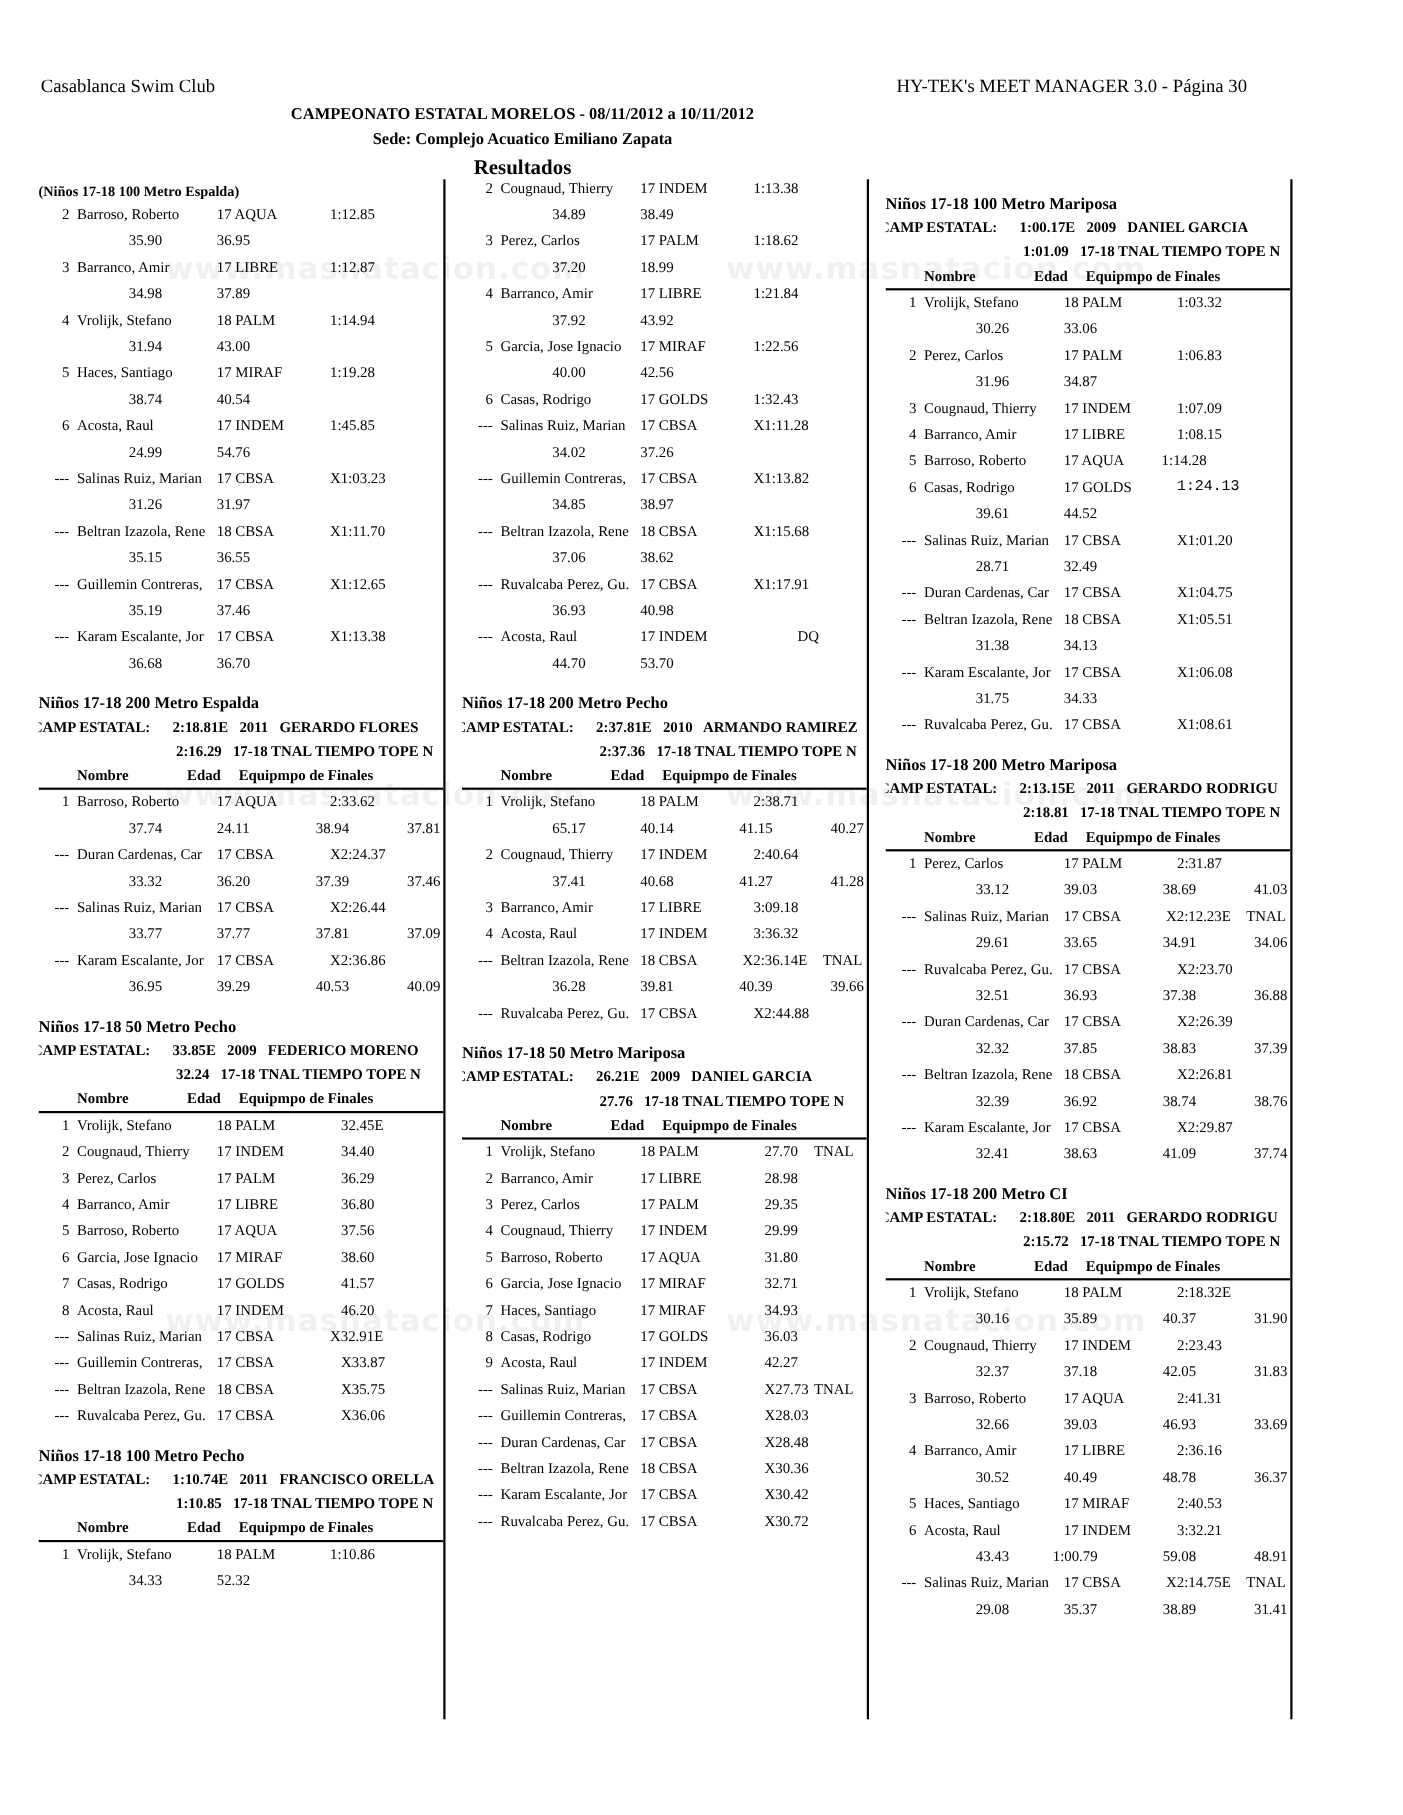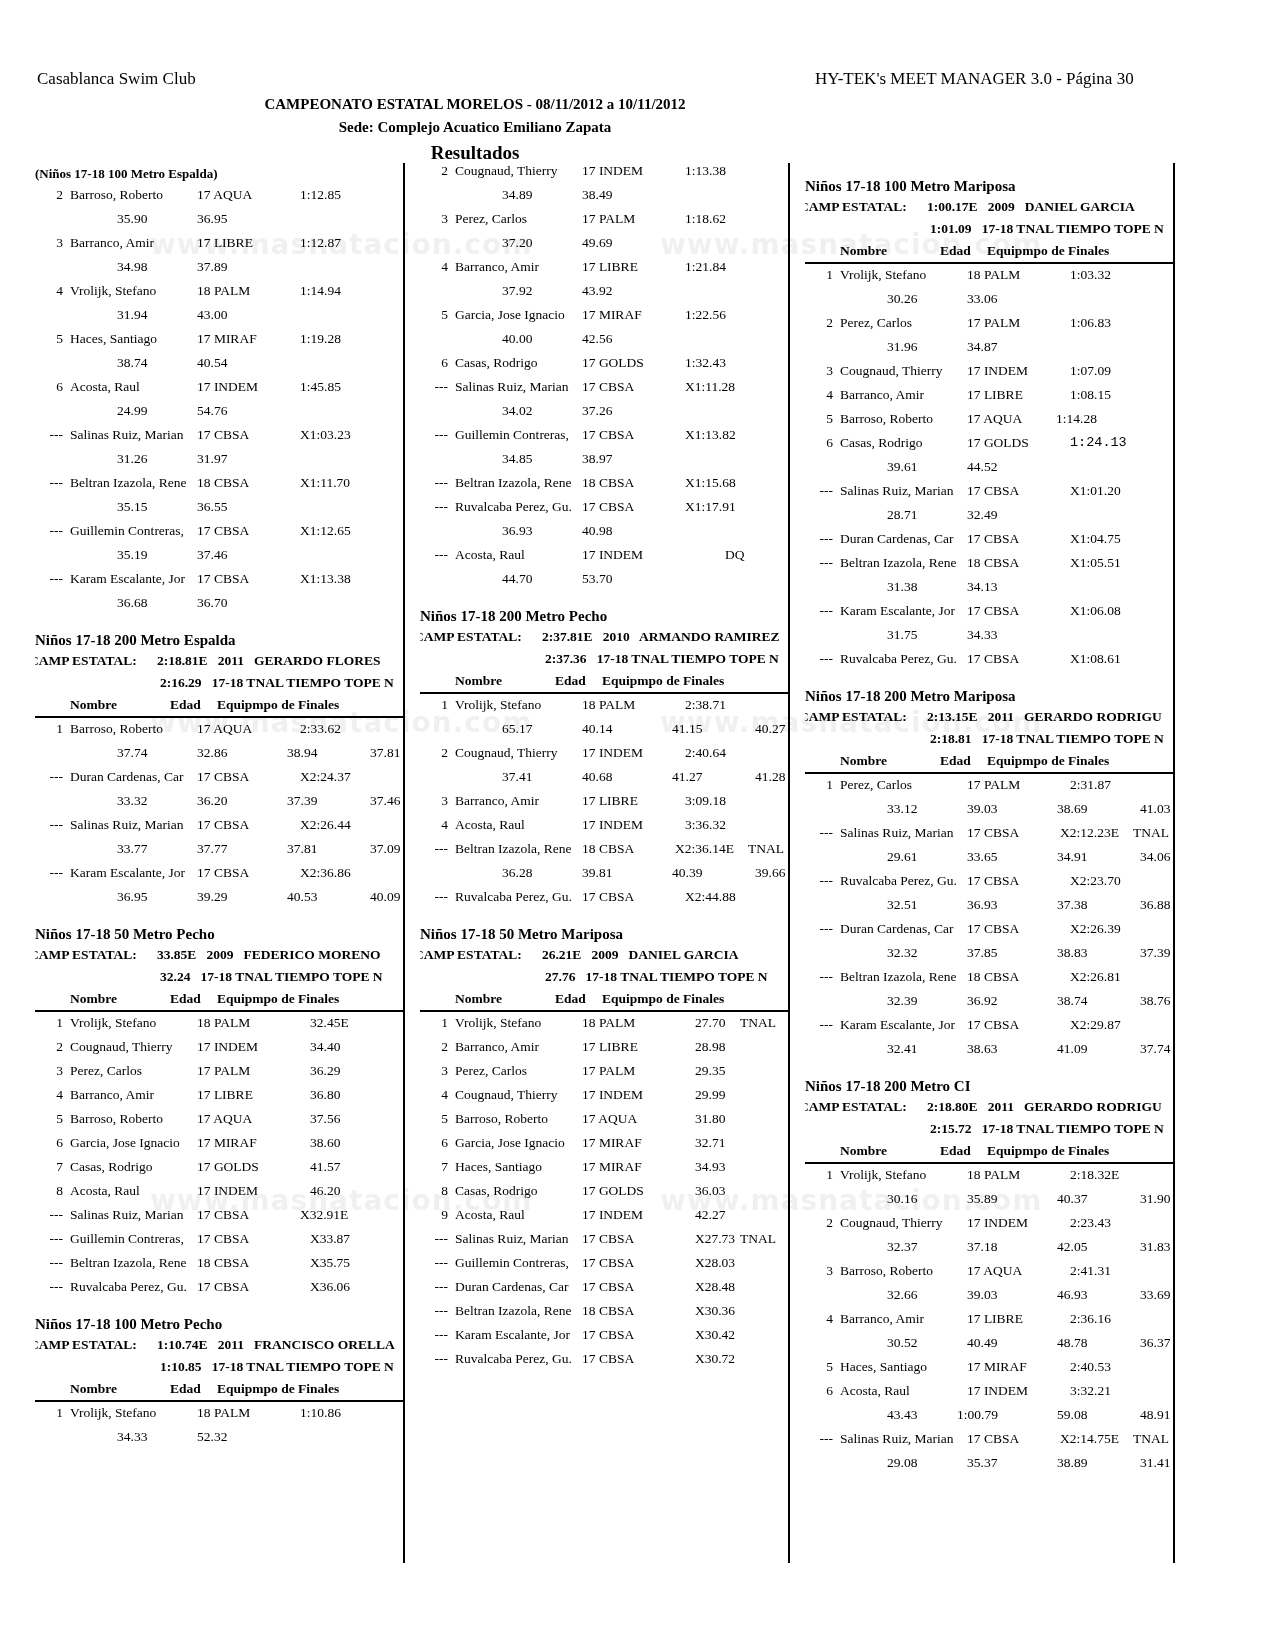--- a/index.html
+++ b/index.html
@@ -163,21 +163,21 @@
         <span style="left: 182px;">Equipmpo de Finales</span>
       </div>
       <div class="line">
         <span class="c-place">1</span>
         <span class="c-name">Barroso, Roberto</span>
         <span class="c-age">17 AQUA</span>
         <span class="c-time" style="left: 265px;">2:33.62</span>
       </div>
       <div class="line">
         <span style="left: 82px;">37.74</span>
-        <span style="left: 162px;">32.86</span>
+        <span style="left: 162px;">24.11</span>
         <span style="left: 252px;">38.94</span>
         <span style="left: 335px;">37.81</span>
       </div>
       <div class="line">
         <span class="c-place">---</span>
         <span class="c-name">Duran Cardenas, Car</span>
         <span class="c-age">17 CBSA</span>
         <span class="c-time" style="left: 265px;">X2:24.37</span>
       </div>
       <div class="line">
@@ -342,21 +342,21 @@
         <span style="left: 162px;">38.49</span>
       </div>
       <div class="line">
         <span class="c-place">3</span>
         <span class="c-name">Perez, Carlos</span>
         <span class="c-age">17 PALM</span>
         <span class="c-time" style="left: 265px;">1:18.62</span>
       </div>
       <div class="line">
         <span style="left: 82px;">37.20</span>
-        <span style="left: 162px;">49.69</span>
+        <span style="left: 162px;">18.99</span>
       </div>
       <div class="line">
         <span class="c-place">4</span>
         <span class="c-name">Barranco, Amir</span>
         <span class="c-age">17 LIBRE</span>
         <span class="c-time" style="left: 265px;">1:21.84</span>
       </div>
       <div class="line">
         <span style="left: 82px;">37.92</span>
         <span style="left: 162px;">43.92</span>
@@ -395,20 +395,24 @@
       </div>
       <div class="line">
         <span style="left: 82px;">34.85</span>
         <span style="left: 162px;">38.97</span>
       </div>
       <div class="line">
         <span class="c-place">---</span>
         <span class="c-name">Beltran Izazola, Rene</span>
         <span class="c-age">18 CBSA</span>
         <span class="c-time" style="left: 265px;">X1:15.68</span>
+      </div>
+      <div class="line">
+        <span style="left: 82px;">37.06</span>
+        <span style="left: 162px;">38.62</span>
       </div>
       <div class="line">
         <span class="c-place">---</span>
         <span class="c-name">Ruvalcaba Perez, Gu.</span>
         <span class="c-age">17 CBSA</span>
         <span class="c-time" style="left: 265px;">X1:17.91</span>
       </div>
       <div class="line">
         <span style="left: 82px;">36.93</span>
         <span style="left: 162px;">40.98</span>

